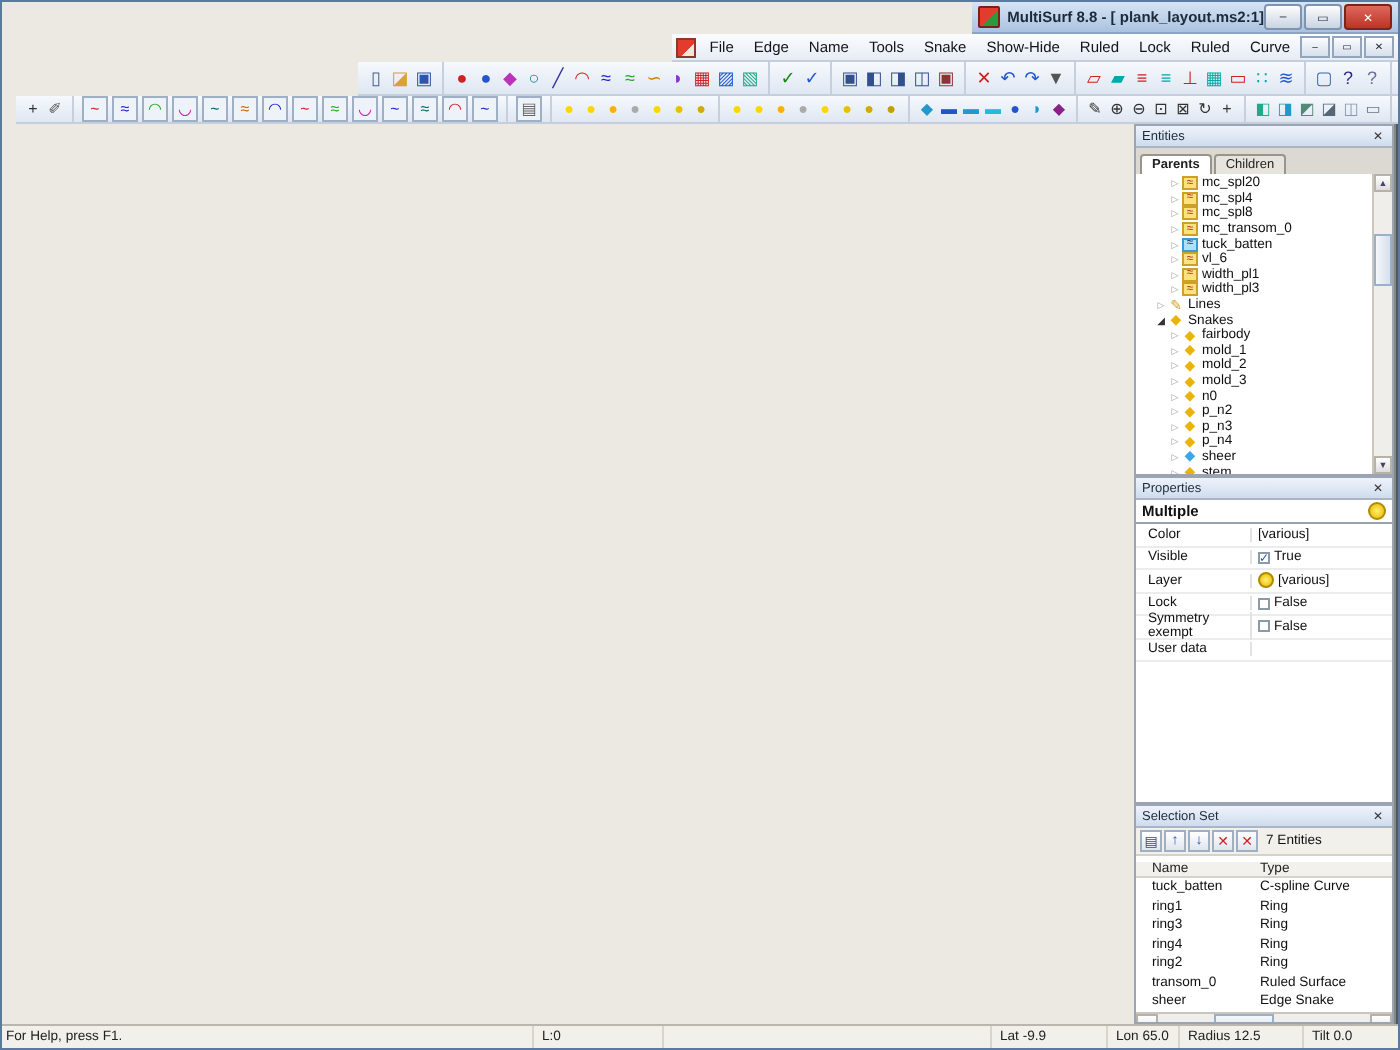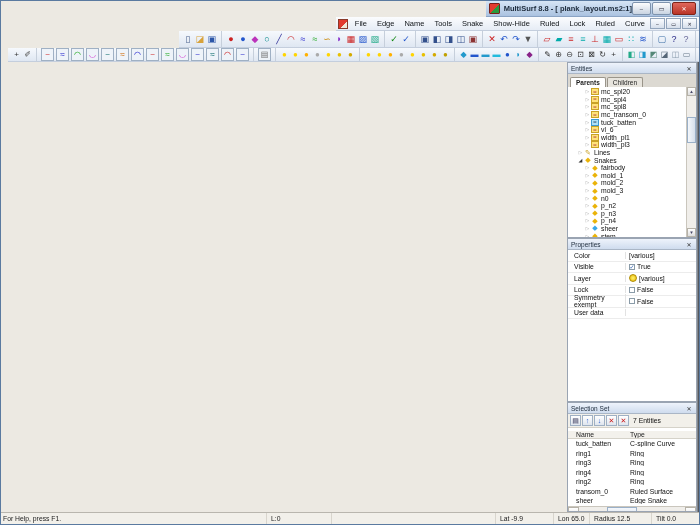--- a/index.html
+++ b/index.html
@@ -380,20 +380,24 @@
               <span class="t-label">stem</span>
             </div>
           </div>
       </div>
 
       <div class="panel properties">
         <div class="panel-title">
           <span>Properties</span>
           <span class="panel-close">✕</span>
         </div>
+        <div class="prop-header">
+          <span>Multiple</span>
+          <span class="ph-icon"></span>
+        </div>
         <div>
             <div class="prop-row">
               <span class="prop-label">Color</span>
               <span class="prop-value">
                 <span>[various]</span>
               </span>
             </div>
             <div class="prop-row">
               <span class="prop-label">Visible</span>
               <span class="prop-value">

